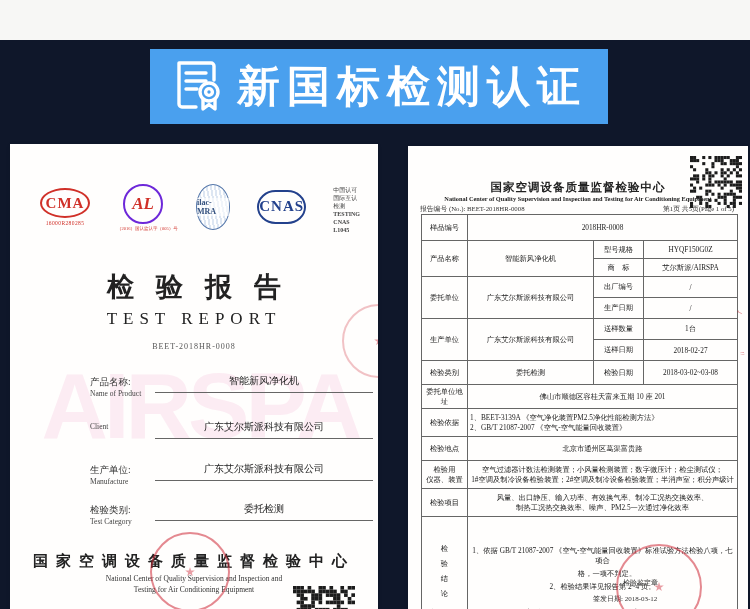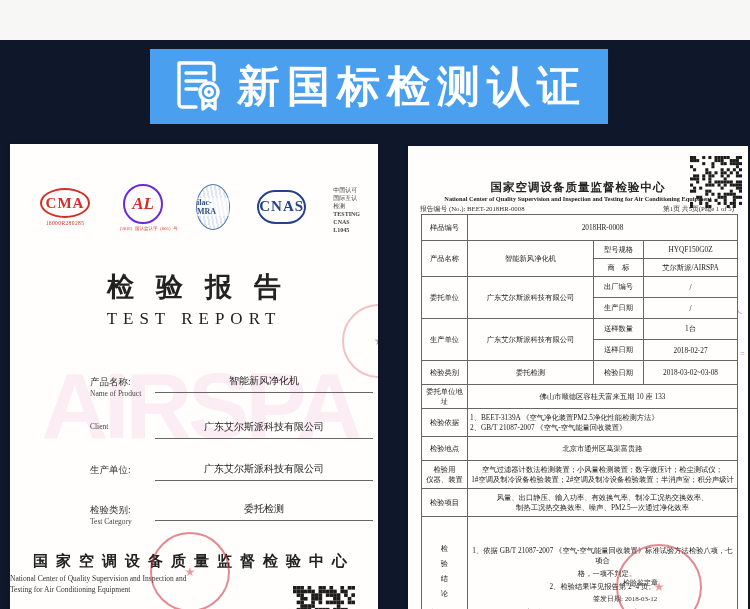--- a/index.html
+++ b/index.html
@@ -37,21 +37,21 @@
   .lt-title-en{position:absolute;left:0;top:165px;width:100%;text-align:center;font-size:17px;
                letter-spacing:6px;color:#222;}
   .lt-no{position:absolute;left:0;top:198px;width:100%;text-align:center;font-size:8px;color:#555;letter-spacing:1px;}
   .field{position:absolute;left:80px;width:290px;}
   .field .lab-cn{font-size:9.5px;color:#333;}
   .field .lab-en{font-size:7.5px;color:#444;}
   .field .val{position:absolute;left:65px;top:-2px;width:218px;text-align:center;font-size:10px;
               border-bottom:1px solid #666;padding-bottom:4px;color:#222;}
   .lt-footer{position:absolute;left:0;top:408px;width:100%;text-align:center;font-size:15px;font-weight:bold;
              letter-spacing:8px;color:#222;}
-  .lt-footer-en{position:absolute;left:0;width:100%;font-size:7.5px;color:#333;}
+  .lt-footer-en{position:absolute;left:0;width:100%;text-align:center;font-size:7.5px;color:#333;}
   .watermark{position:absolute;left:10px;top:210px;width:360px;text-align:center;font-size:92px;font-weight:bold;
              color:rgba(233,130,185,.14);letter-spacing:-4px;font-family:"Liberation Sans",sans-serif;pointer-events:none;}
   
   .stamp{position:absolute;border:2px solid rgba(205,40,55,.55);border-radius:50%;}
   .stamp:before{content:"";position:absolute;left:50%;top:50%;width:10px;height:10px;margin:-5px 0 0 -5px;
                 background:rgba(205,40,55,.45);clip-path:polygon(50% 0,61% 35%,98% 35%,68% 57%,79% 91%,50% 70%,21% 91%,32% 57%,2% 35%,39% 35%);}
   .stamp-arc{position:absolute;left:8%;top:14%;width:84%;text-align:center;font-size:6px;color:rgba(205,40,55,.55);
              transform:rotate(-8deg);}
   .qr{position:absolute;}
   
@@ -115,32 +115,34 @@
         <span>中国认可</span><br>
         <span>国际互认</span><br>
         <span>检测</span><br>
         <b>TESTING</b>
         <b>CNAS L1045</b>
       </div>
     </div>
 
     <div class="lt-title">检验报告</div>
     <div class="lt-title-en">TEST REPORT</div>
+    <div class="lt-no">BEET-2018HR-0008</div>
 
     <div class="field" style="top:232px">
       <div class="lab-cn">产品名称:</div>
       <div class="lab-en">Name of Product</div>
       <div class="val">智能新风净化机</div>
     </div>
     <div class="field" style="top:278px">
       <div class="lab-en">Client</div>
       <div class="val">广东艾尔斯派科技有限公司</div>
     </div>
     <div class="field" style="top:320px">
       <div class="lab-cn">生产单位:</div>
+      <div class="lab-en">Manufacture</div>
       <div class="val">广东艾尔斯派科技有限公司</div>
     </div>
     <div class="field" style="top:360px">
       <div class="lab-cn">检验类别:</div>
       <div class="lab-en">Test Category</div>
       <div class="val">委托检测</div>
     </div>
 
     <div class="lt-footer">国家空调设备质量监督检验中心</div>
     <div class="lt-footer-en" style="top:430px">National Center of Quality Supervision and Inspection and</div>
@@ -490,21 +492,21 @@
         <td>2018-02-27</td>
       </tr>
       <tr style="height:24px">
         <td>检验类别</td>
         <td>委托检测</td>
         <td>检验日期</td>
         <td>2018-03-02~03-08</td>
       </tr>
       <tr style="height:24px">
         <td>委托单位地址</td>
-        <td colspan="3">佛山市顺德区容桂天富来五期 10 座 133</td>
+        <td colspan="3">佛山市顺德区容桂天富来五期 10 座 201</td>
       </tr>
       <tr style="height:28px">
         <td>检验依据</td>
         <td colspan="3" class="l">
           <div>1、BEET-3139A 《空气净化装置PM2.5净化性能检测方法》</div>
           <div>2、GB/T 21087-2007 《空气-空气能量回收装置》</div>
         </td>
       </tr>
       <tr style="height:24px">
         <td>检验地点</td>

